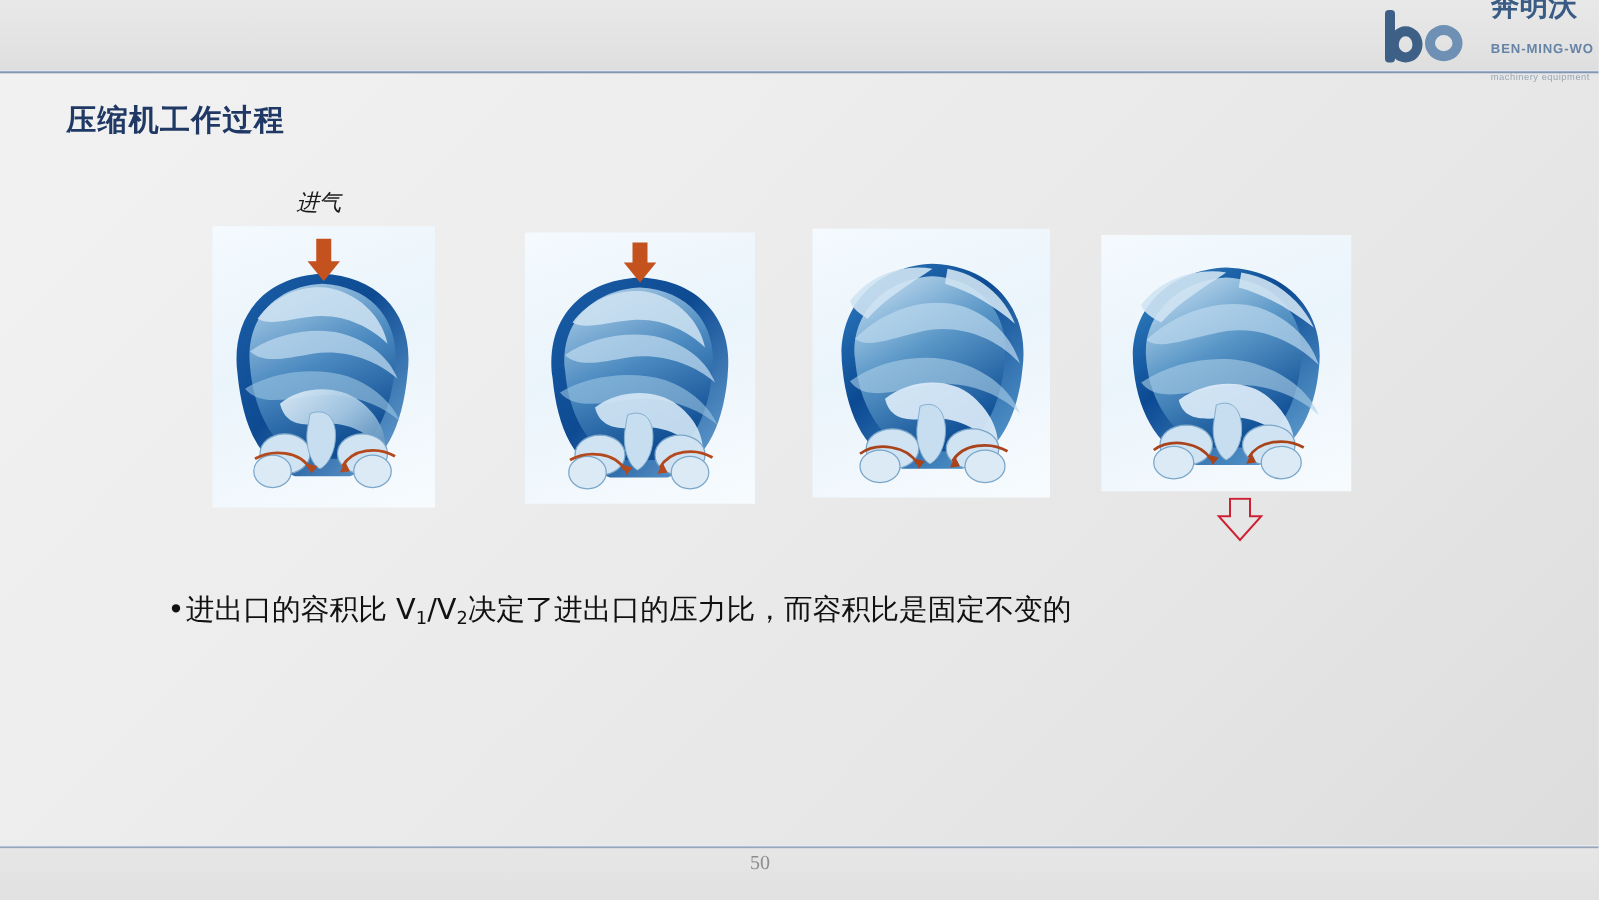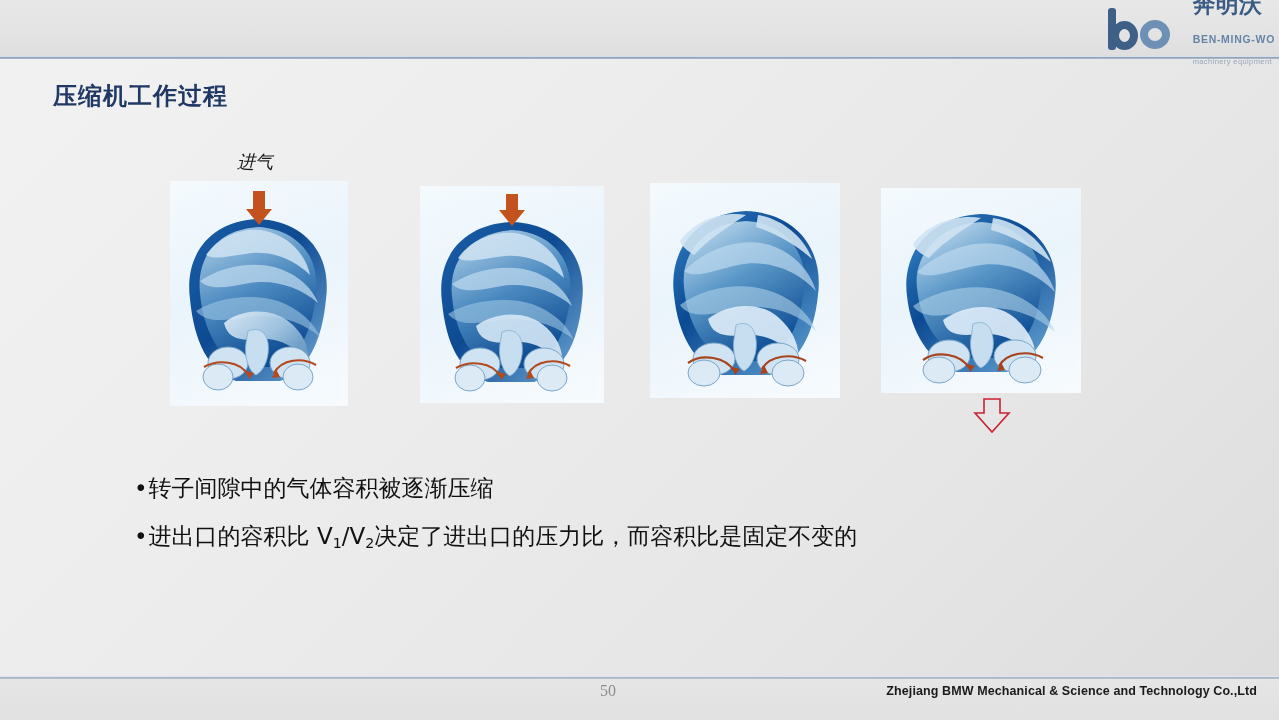--- a/index.html
+++ b/index.html
@@ -406,25 +406,21 @@
   </div>
 
   <div class="exhaust-arrow">
     <svg viewBox="0 0 42 36" xmlns="http://www.w3.org/2000/svg">
       <path d="M13 1 L13 15 L4 15 L21 34 L38 15 L29 15 L29 1 Z" fill="none" stroke="#cc2233" stroke-width="1.6" stroke-linejoin="miter"></path>
     </svg>
   </div>
 
   <div class="bullets">
     <div class="bullet">
-      <span class="dot">•</span><span>转子间隙中的气体容积被逐渐压缩</span>
-    </div>
-    <div class="bullet">
       <span class="dot">•</span><span>进出口的容积比 V</span><sub>1</sub><span>/V</span><sub>2</sub><span>决定了进出口的压力比，而容积比是固定不变的</span>
     </div>
   </div>
 
   <div class="footer-rule"></div>
   <div class="footer-band"></div>
   <div class="page-number">50</div>
-  <div class="footer-company">Zhejiang BMW Mechanical &amp; Science and Technology Co.,Ltd</div>
 
 </div>
 
 </body></html>

